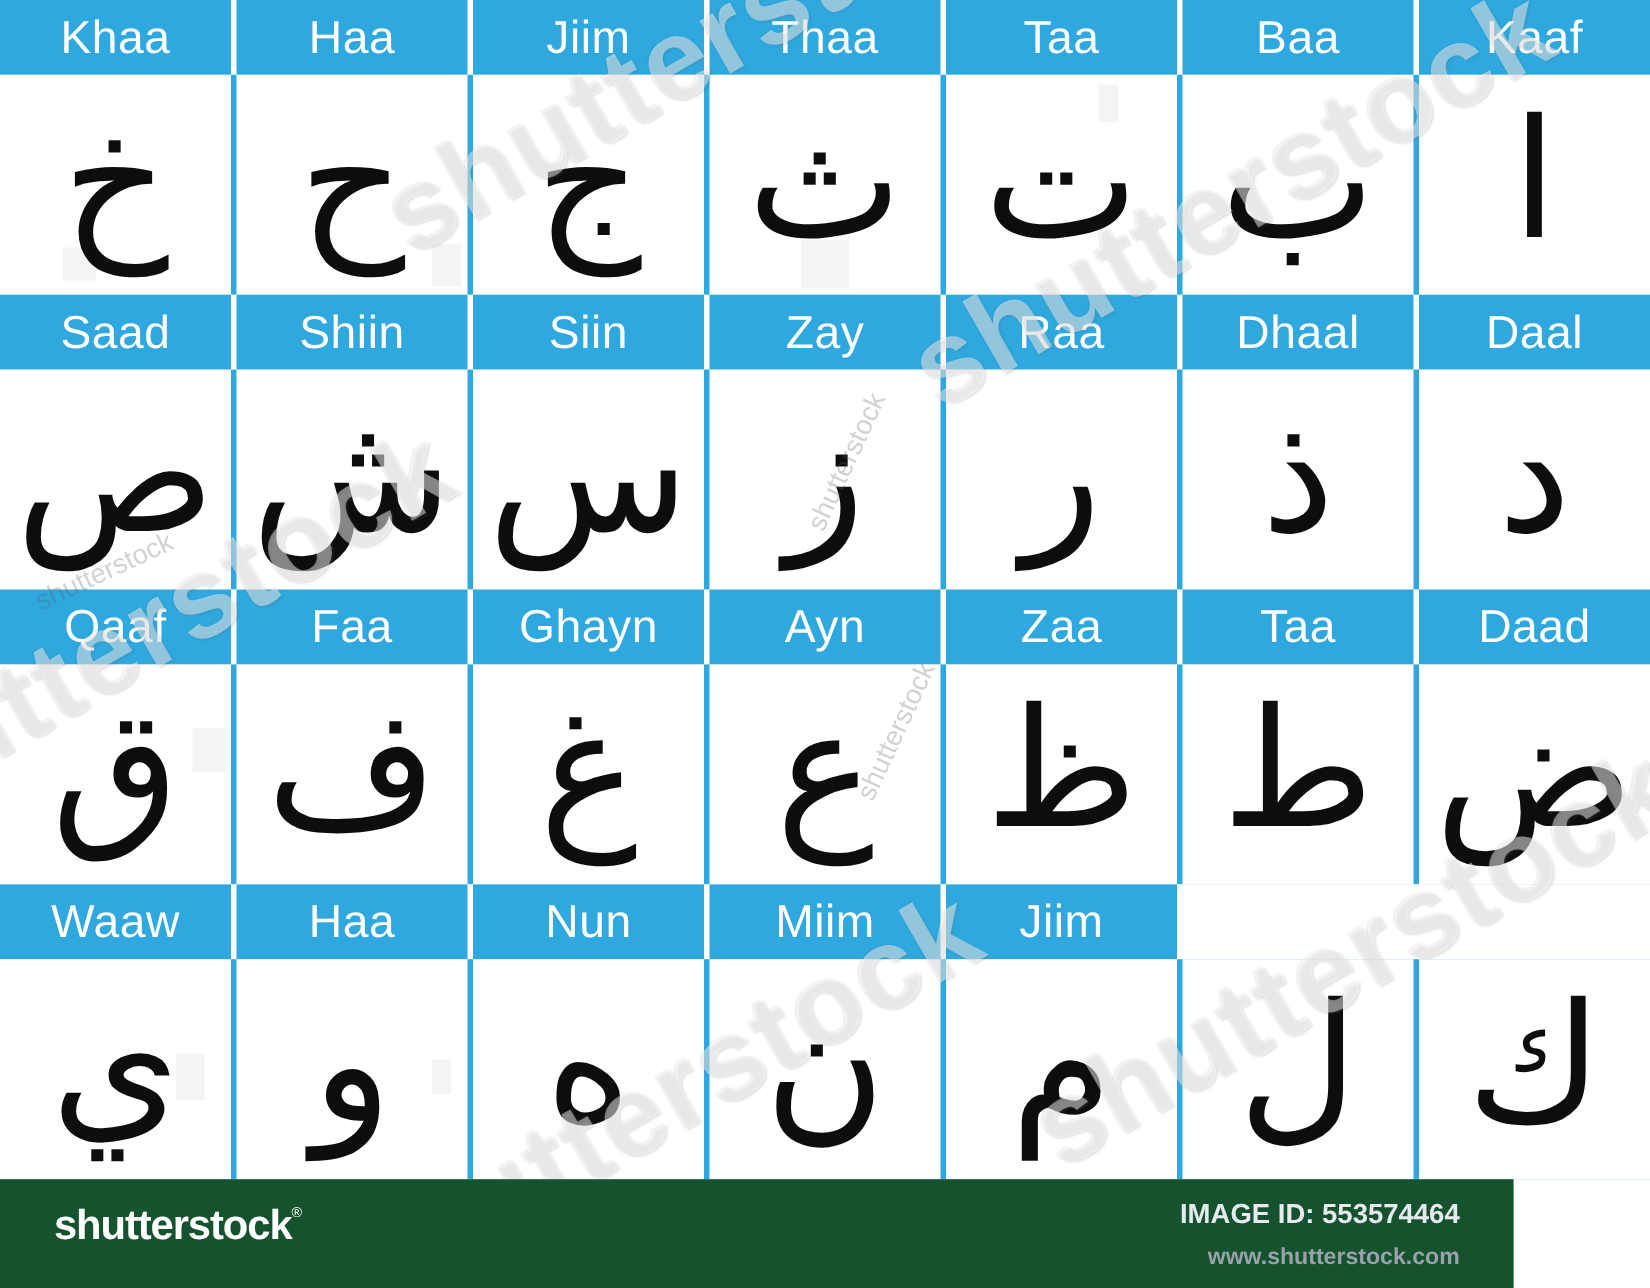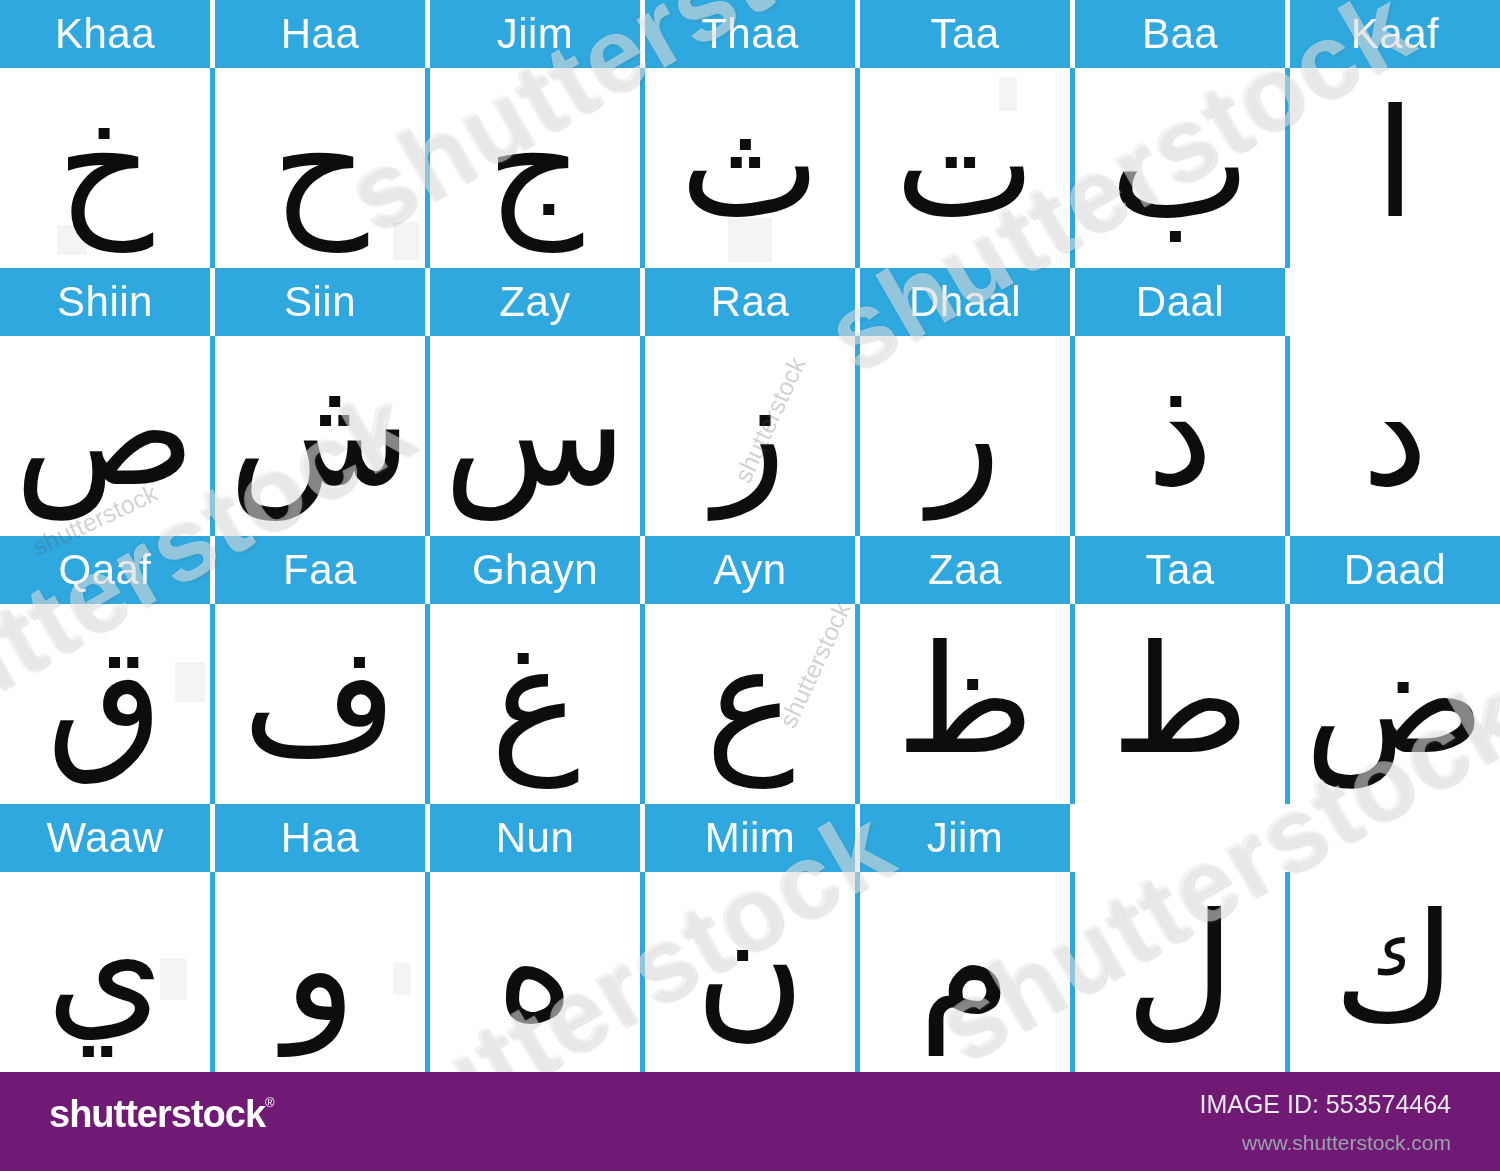--- a/index.html
+++ b/index.html
@@ -54,23 +54,23 @@
     font-family: "DejaVu Sans", sans-serif;
     font-size: 150px;
     line-height: 1;
     padding-bottom: 8px;
   }
 
   
   .footer {
     position: absolute;
     left: 0; bottom: 0;
-    width: 1500px;
+    width: 1376px;
     height: 99px;
-    background: #701a75;
+    background: #14532d;
   }
   .footer-logo {
     position: absolute;
     left: 49px;
     top: 21px;
     color: #ffffff;
     font-size: 38px;
     font-weight: bold;
     letter-spacing: -1px;
   }
@@ -80,20 +80,21 @@
     font-weight: normal;
   }
   .footer-right {
     position: absolute;
     right: 49px;
     top: 18px;
     display: flex;
     flex-direction: column;
     align-items: flex-end;
     gap: 12px;
+    font-weight: bold;
   }
   .footer-image-id { color: #e7eaee; font-size: 25px; }
   .footer-website  { color: #9aa2ac; font-size: 21px; }
 
   
   .wm-big {
     position: absolute;
     transform: translate(-50%, -50%) rotate(-30deg);
     font-size: 105px;
     font-weight: bold;
@@ -141,20 +142,21 @@
         <div class="letter-cell">ج</div>
         <div class="letter-cell">ث</div>
         <div class="letter-cell">ت</div>
         <div class="letter-cell">ب</div>
         <div class="letter-cell">ا</div>
       </div>
     </div>
 
     <div class="section">
       <div class="header-row">
+        <div class="header-cell">Saad</div>
         <div class="header-cell">Shiin</div>
         <div class="header-cell">Siin</div>
         <div class="header-cell">Zay</div>
         <div class="header-cell">Raa</div>
         <div class="header-cell">Dhaal</div>
         <div class="header-cell">Daal</div>
       </div>
       <div class="letter-row">
         <div class="letter-cell">ص</div>
         <div class="letter-cell">ش</div>

